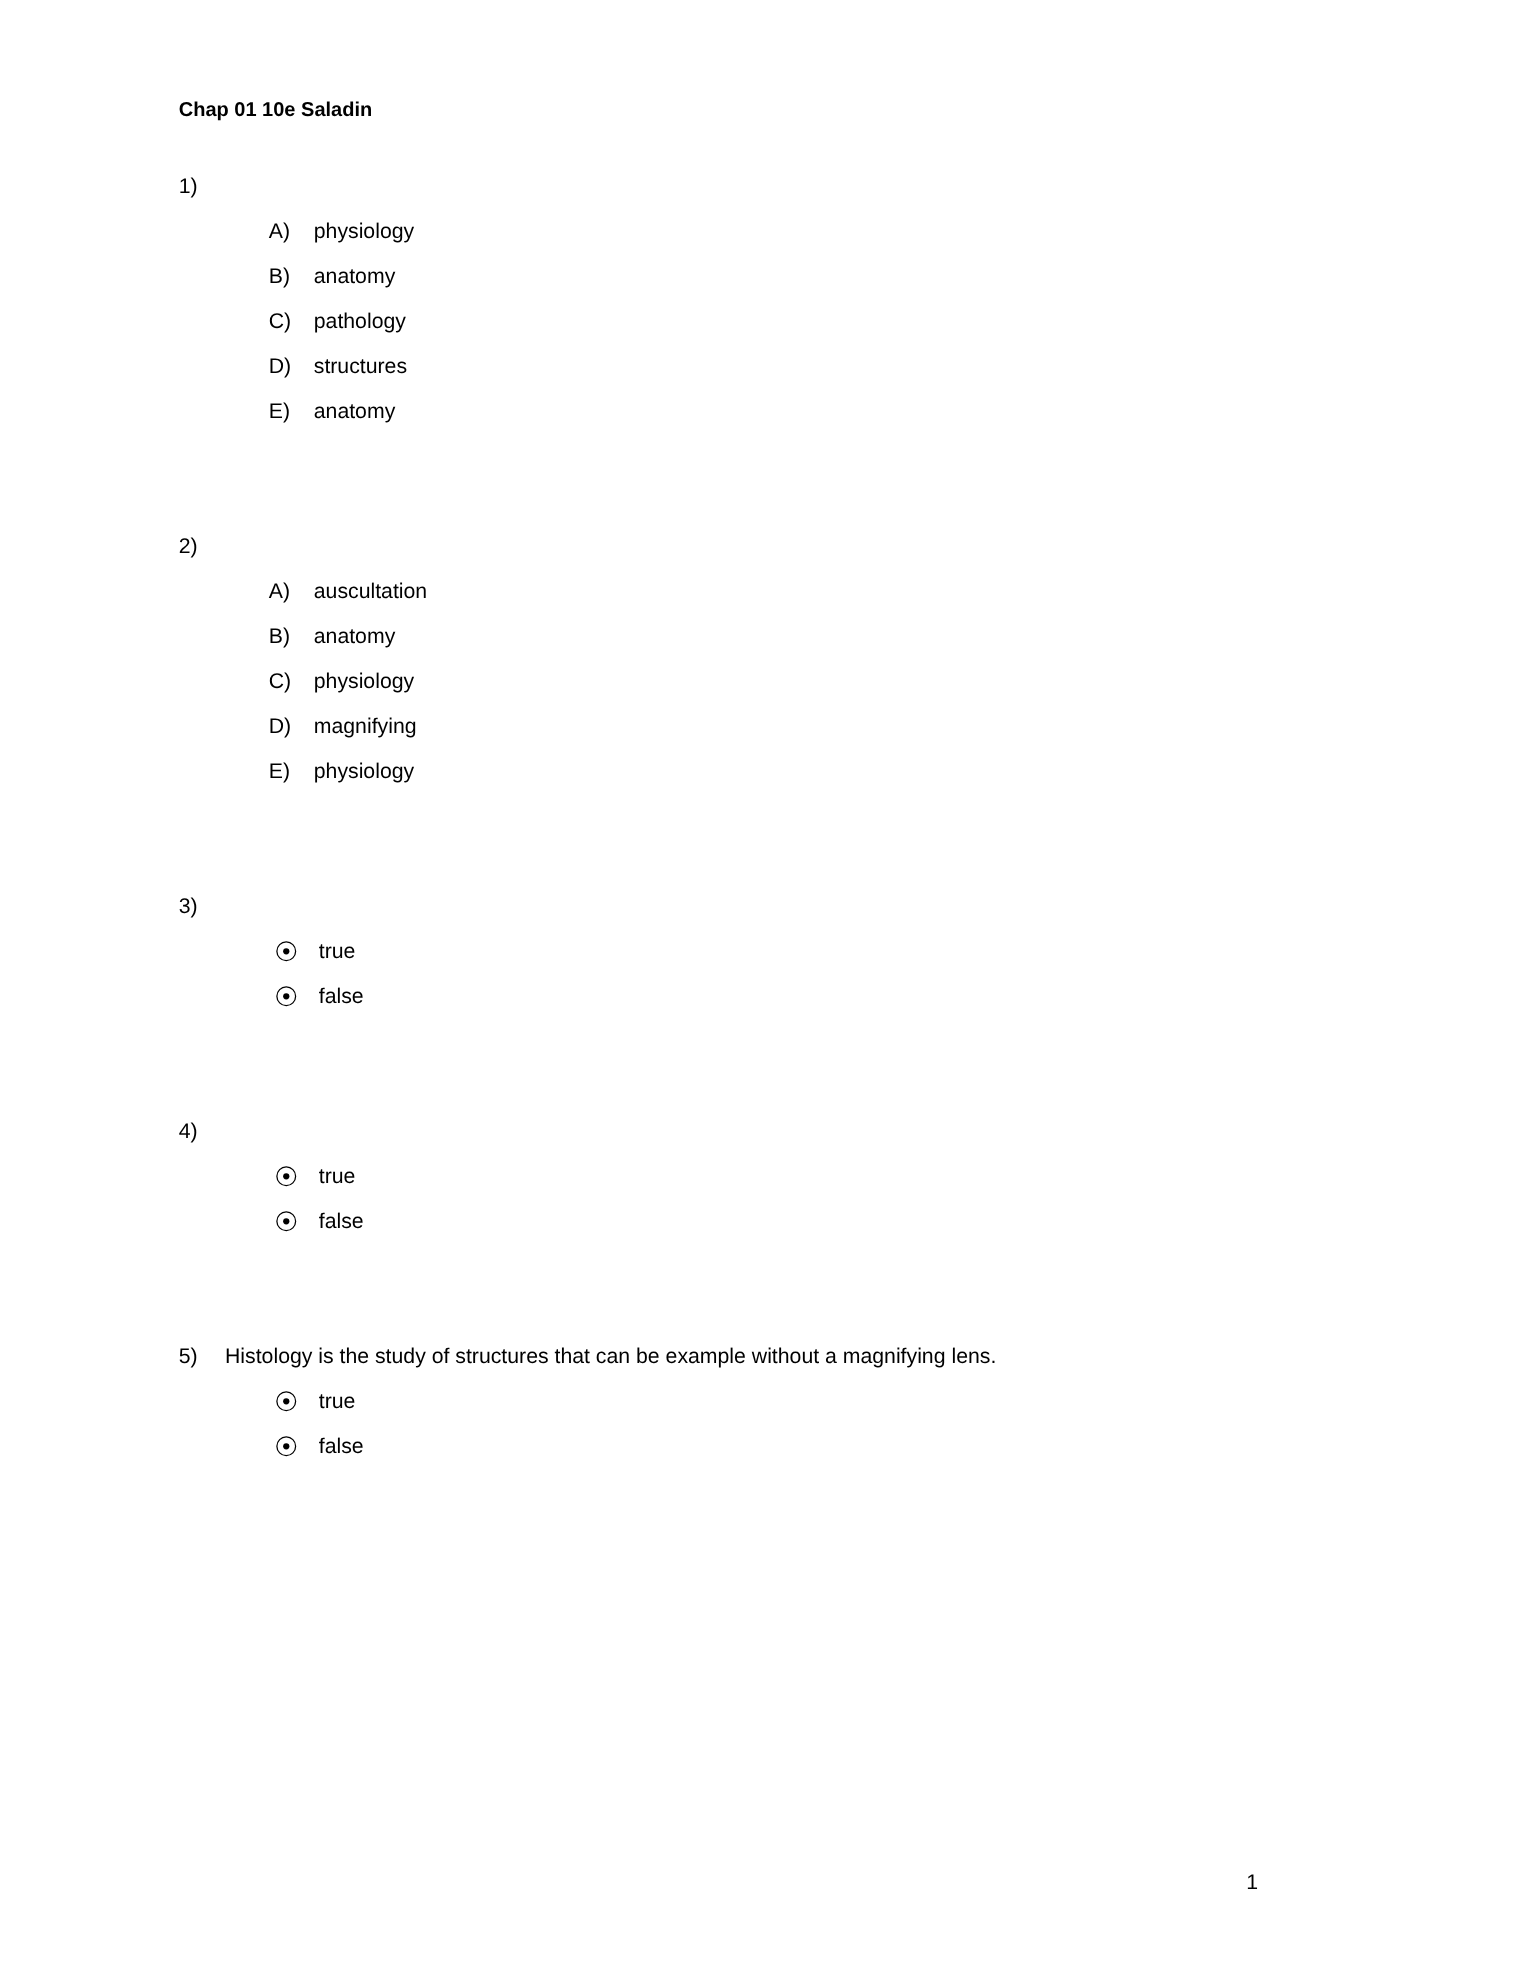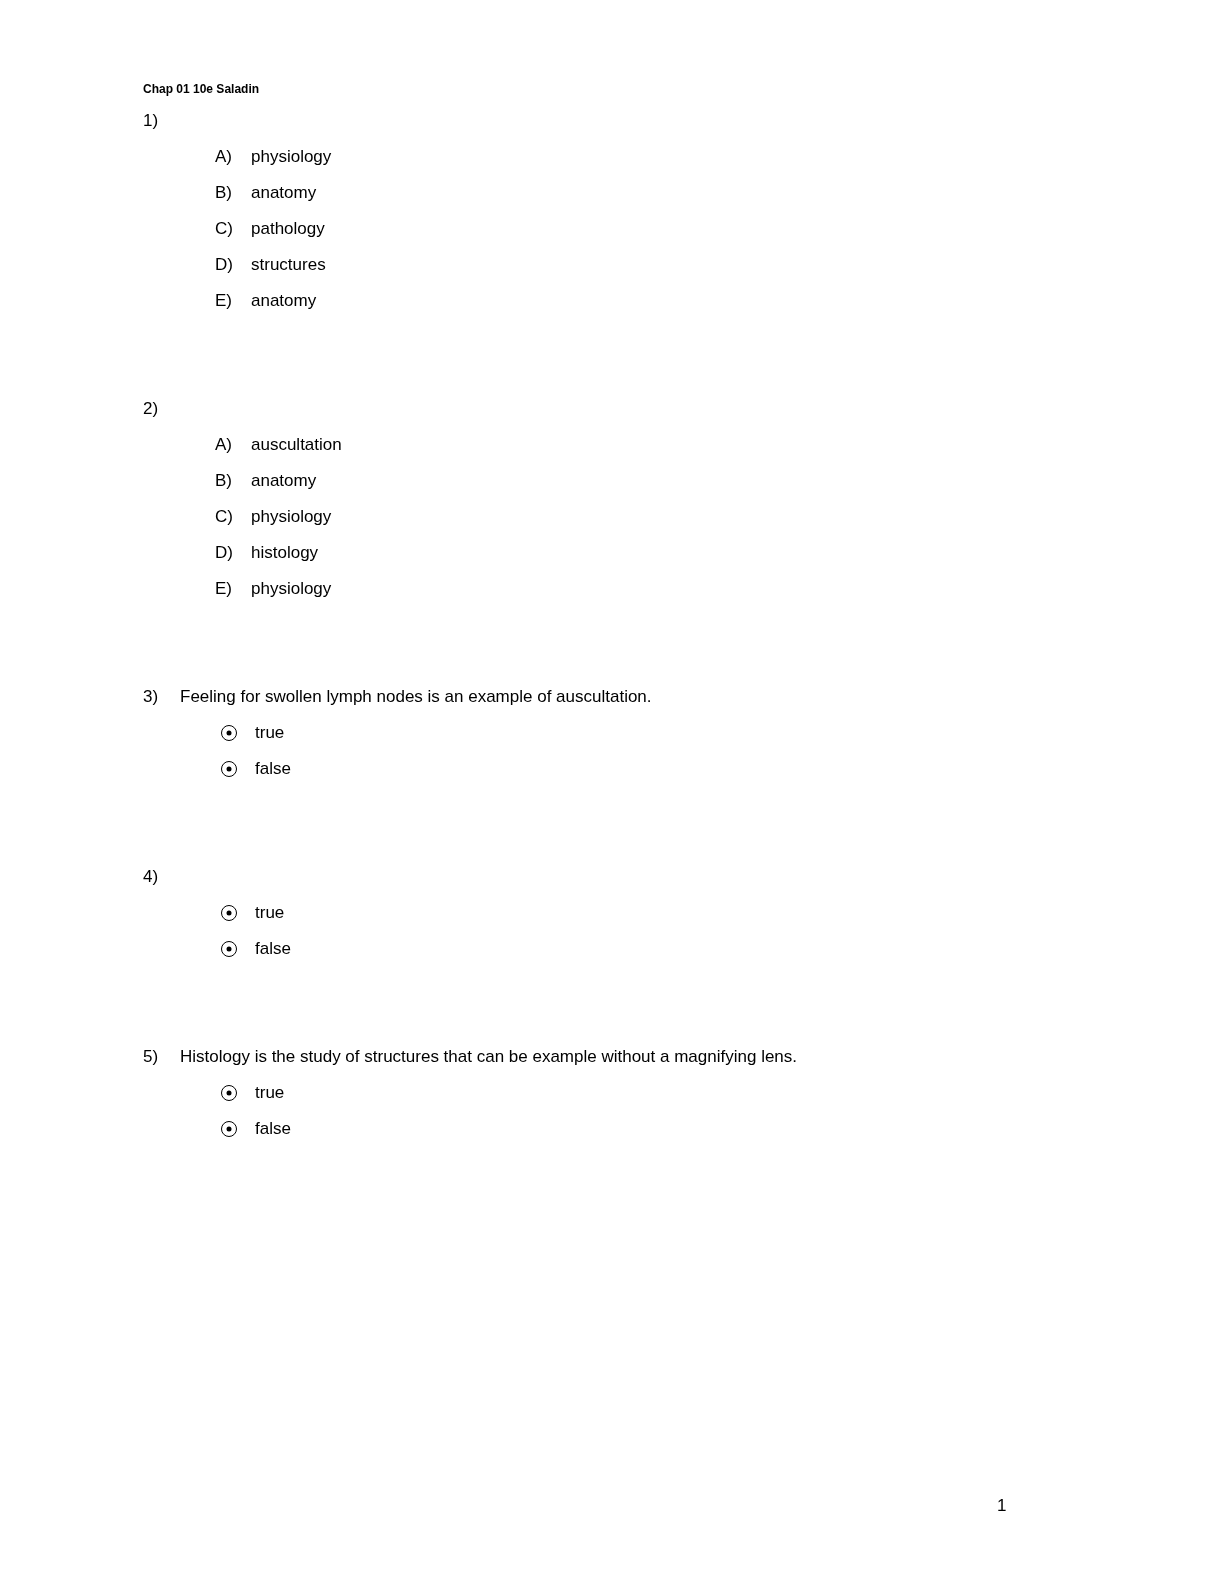--- a/index.html
+++ b/index.html
@@ -11,24 +11,24 @@
     font-family:"Liberation Sans", sans-serif;
     color:#000;
     overflow:hidden;
   }
   .content {
     position:absolute;
     left:143px; top:76px;
     width:960px;
   }
   .doc-title {
-    font-size:12px;
+    font-size:16px;
     font-weight:bold;
     line-height:26px;
-    margin:0 0 1px 0;
+    margin:0 0 29px 0;
   }
   .question { margin-bottom:72px; font-size:17px; }
   .q-row { display:flex; line-height:36px; }
   .q-num { width:37px; flex:none; }
   .q-body { }
   .blank {
     display:inline-block;
     width:152px;
     height:14px;
     border-bottom:1.4px solid #000;
@@ -116,34 +116,33 @@
     <span>anatomy</span>
   </div>
 
   <div class="opt-row">
     <span class="opt-letter">C)</span>
     <span>physiology</span>
   </div>
 
   <div class="opt-row">
     <span class="opt-letter">D)</span>
-    <span>histology</span>
+    <span>magnifying</span>
   </div>
 
   <div class="opt-row">
     <span class="opt-letter">E)</span>
     <span>physiology</span>
   </div>
 </div>
   </div>
 
   <div class="question">
     <div class="q-row">
       <span class="q-num">3)</span>
-      <span class="q-body"><span>Feeling for swollen lymph nodes is an example of auscultation.</span></span>
     </div>
     <div class="options">
   <div class="opt-row">
     <span class="radio"></span>
     <span>true</span>
   </div>
 
   <div class="opt-row">
     <span class="radio"></span>
     <span>false</span>

